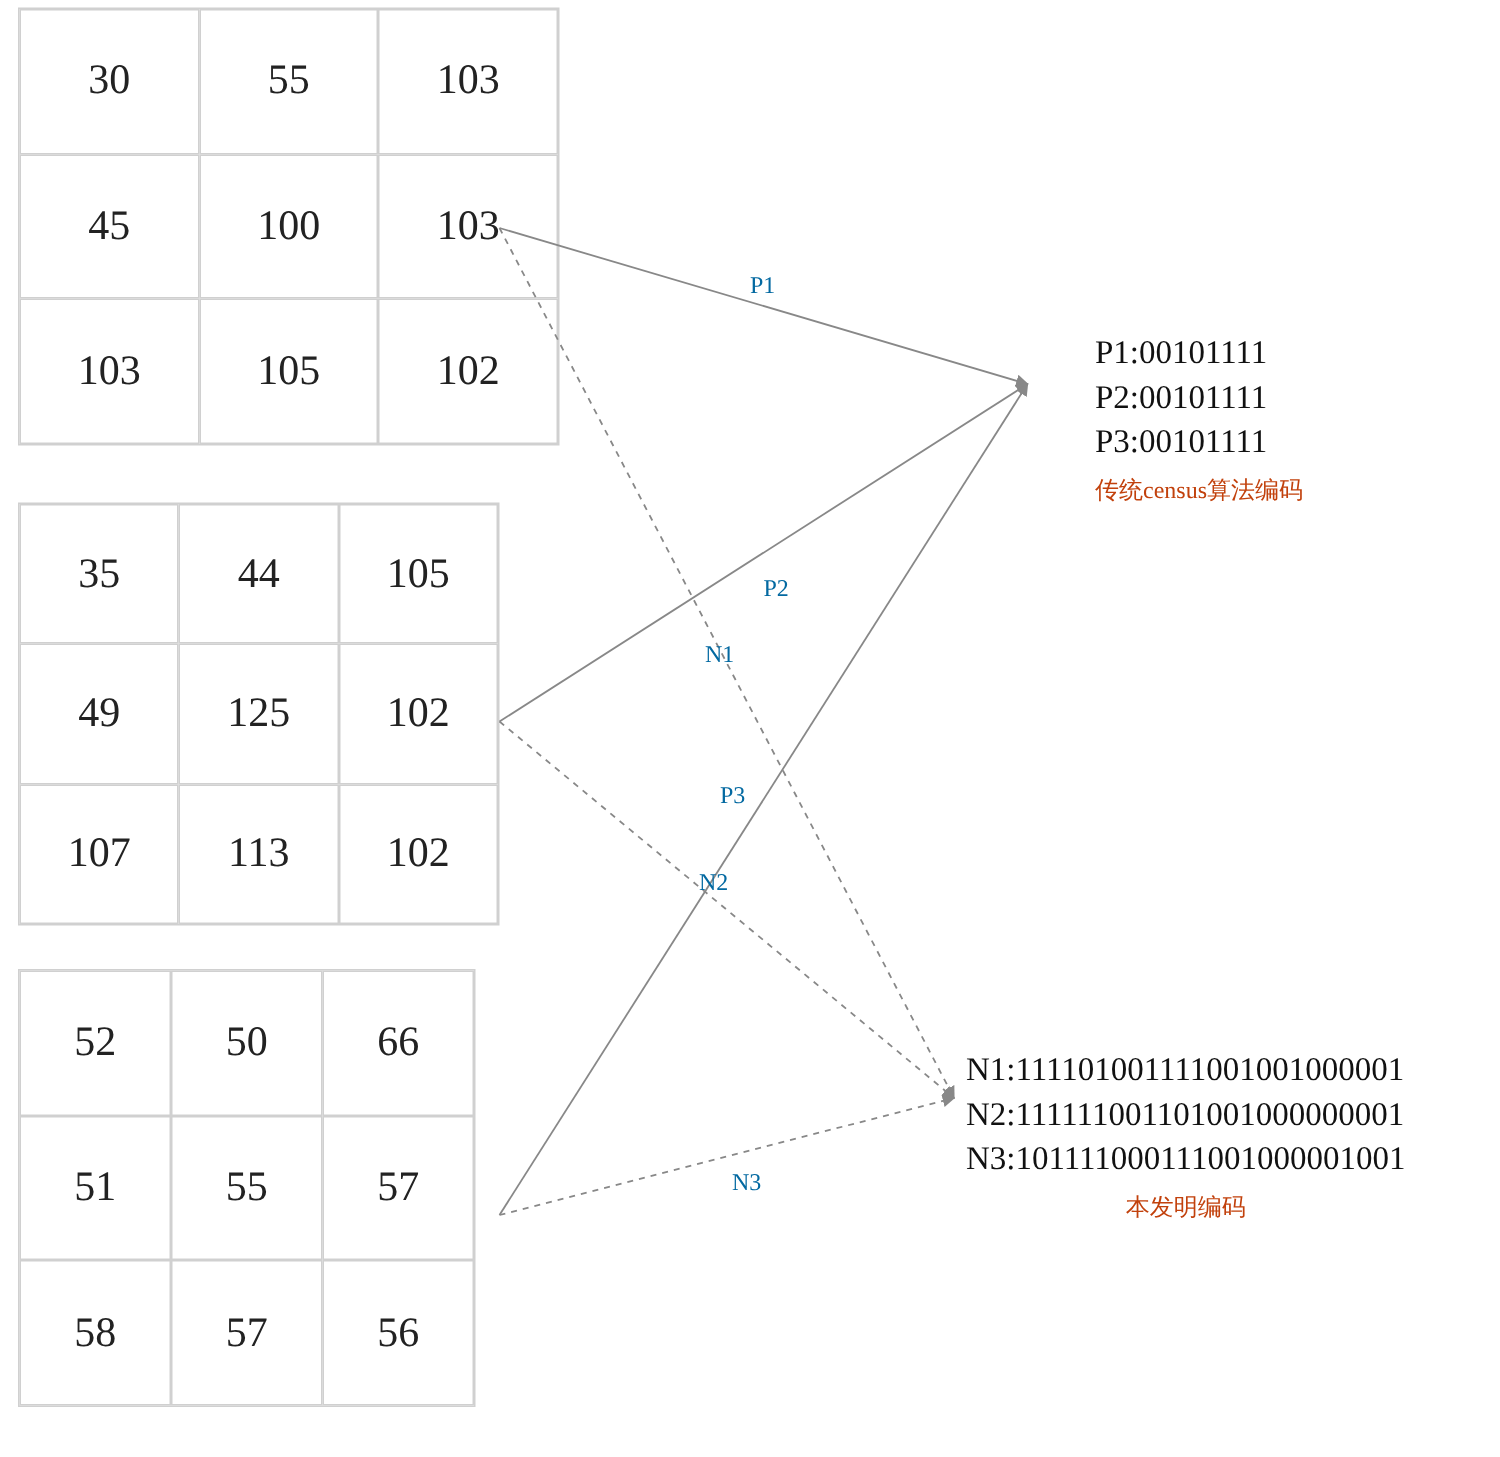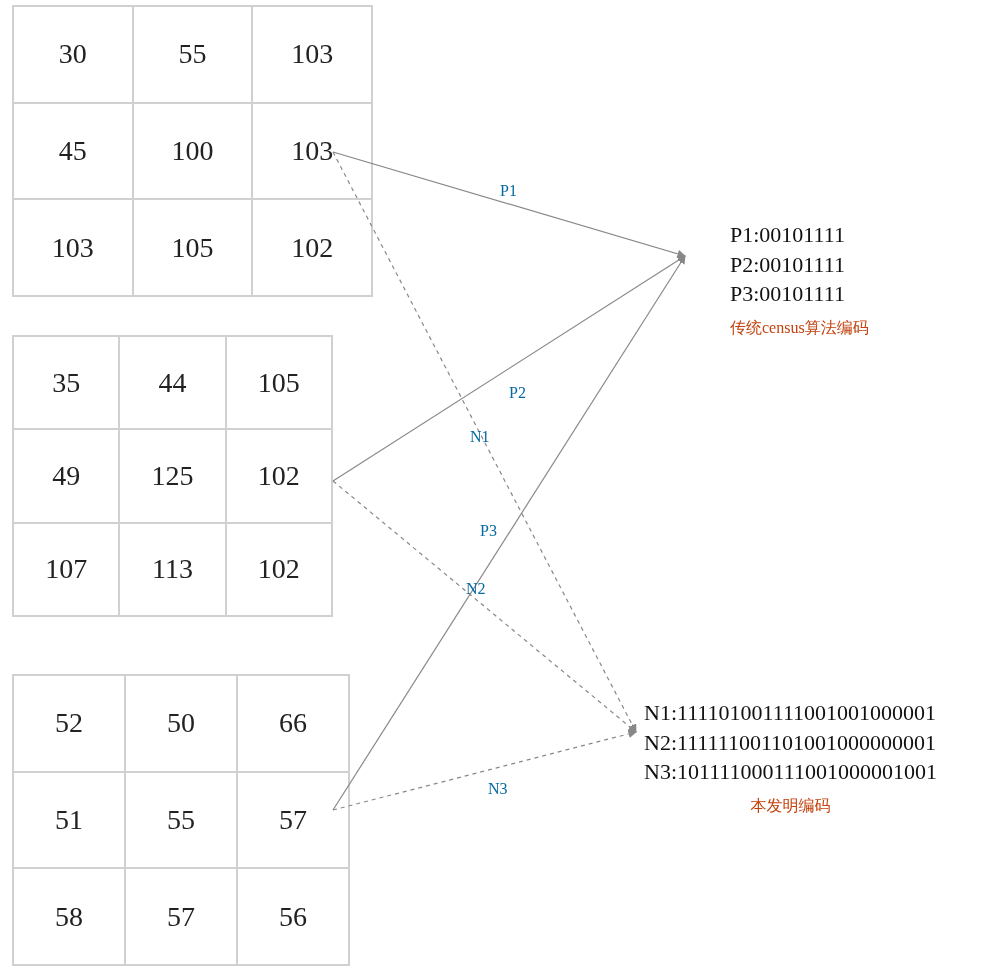--- a/index.html
+++ b/index.html
@@ -78,21 +78,21 @@
   <div class="cell">44</div>
   <div class="cell">105</div>
   <div class="cell">49</div>
   <div class="cell">125</div>
   <div class="cell">102</div>
   <div class="cell">107</div>
   <div class="cell">113</div>
   <div class="cell">102</div>
 </div>
 
-<div class="grid" style="left:12px; top:674px; width:338px; height:292px;">
+<div class="grid" style="left:12px; top:646px; width:305px; height:292px;">
   <div class="cell">52</div>
   <div class="cell">50</div>
   <div class="cell">66</div>
   <div class="cell">51</div>
   <div class="cell">55</div>
   <div class="cell">57</div>
   <div class="cell">58</div>
   <div class="cell">57</div>
   <div class="cell">56</div>
 </div>

